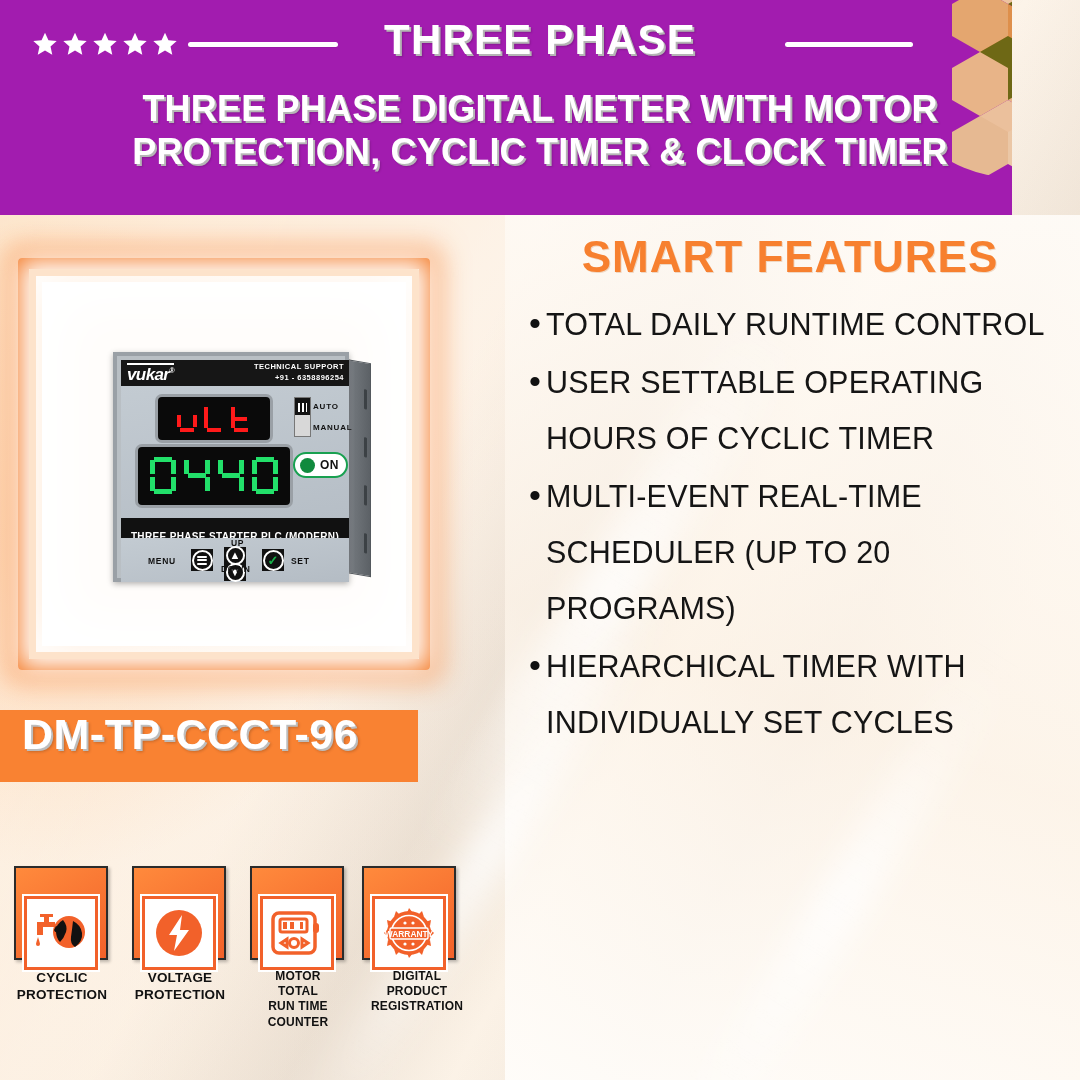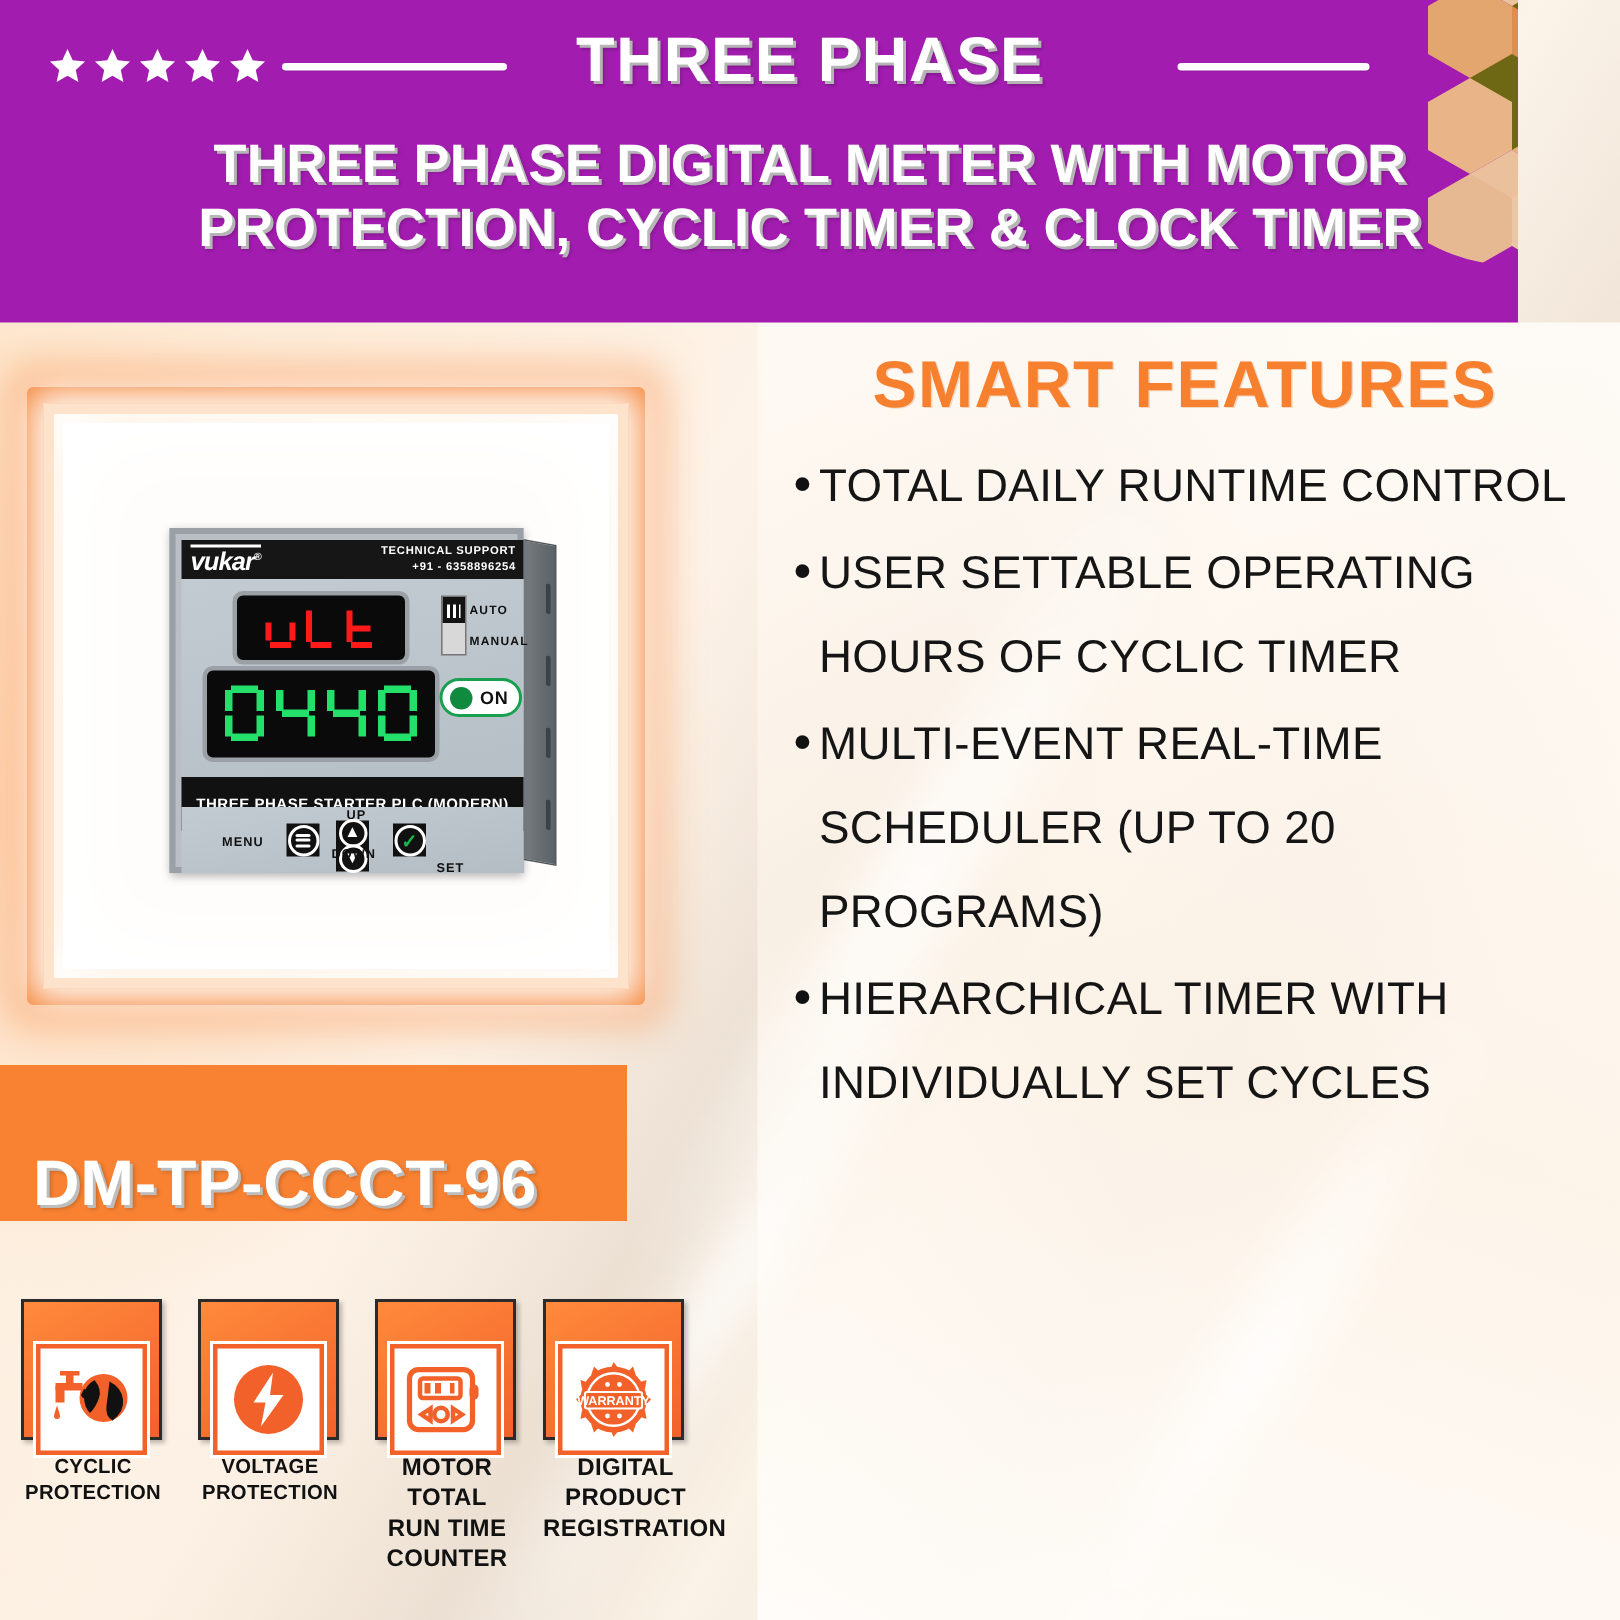--- a/index.html
+++ b/index.html
@@ -96,36 +96,36 @@
   .dev-ctrl{position:absolute;left:4px;top:182px;width:228px;height:44px;
     background:linear-gradient(170deg,#c3cbd2,#b4bcc4);}
   .ctl-lbl{position:absolute;font-size:8.5px;font-weight:700;color:#111;letter-spacing:.7px;}
   .btn-sq{position:absolute;background:#111;display:flex;align-items:center;justify-content:center;}
   .btn-circ{width:17px;height:17px;border-radius:50%;border:2px solid #fff;display:flex;
     align-items:center;justify-content:center;color:#fff;font-size:11px;line-height:1;}
   .menu-lines{width:10px;height:9px;display:flex;flex-direction:column;justify-content:space-between;}
   .menu-lines b{display:block;height:2px;background:#fff;border-radius:1px;}
 
   
-  .model{position:absolute;left:0;top:710px;width:418px;height:104px;background:#f98232;
-    display:flex;align-items:flex-end;}
+  .model{position:absolute;left:0;top:710px;width:418px;height:72px;background:#f98232;
+    display:flex;align-items:flex-start;}
   .model span{margin-left:22px;font-size:43px;font-weight:700;color:#fff;letter-spacing:.5px;
     text-shadow:2px 2px 0 #bdbdbd,3px 3px 3px rgba(0,0,0,.2);}
 
   
   .icons{position:absolute;left:14px;top:866px;width:486px;display:flex;gap:22px;}
   .ibox{width:96px;}
   .ibadge{width:94px;height:94px;background:linear-gradient(150deg,#ff8a3c,#f2612a);
     border:2px solid #2b2b2b;box-sizing:border-box;display:flex;align-items:center;justify-content:center;
     box-shadow:2px 2px 3px rgba(0,0,0,.25);}
   .ibadge-in{width:74px;height:74px;border:2px solid #fff;background:#fff;display:flex;
     align-items:center;justify-content:center;box-shadow:inset 0 0 0 3px #f2612a;margin-top:40px;}
   .ilabel{margin-top:9px;text-align:center;font-size:13.5px;font-weight:700;color:#111;
     line-height:1.27;letter-spacing:.2px;}
-  .ibox:nth-child(3) .ilabel,.ibox:nth-child(4) .ilabel{font-size:16px;}
+  .ibox:nth-child(3) .ilabel,.ibox:nth-child(4) .ilabel{font-size:12px;}
   .ibox:nth-child(4){width:110px;margin-left:-6px;}
 
   
   .smart-title{position:absolute;left:520px;top:232px;width:540px;text-align:center;
     font-size:44px;font-weight:700;color:#f7802f;letter-spacing:1px;
     text-shadow:1px 1px 0 rgba(200,120,60,.25);}
   .feat-list{position:absolute;left:524px;top:296px;width:546px;}
   .feat{display:flex;align-items:flex-start;margin-bottom:2px;}
   .feat .bul{width:22px;flex:0 0 22px;color:#111;font-size:34px;line-height:54px;text-align:center;}
   .feat .txt{flex:1;font-size:30.5px;line-height:56px;color:#151515;letter-spacing:.2px;
@@ -318,21 +318,21 @@
         <div class="btn-sq" style="left:103px;top:26px;width:22px;height:17px;">
           <div class="btn-circ" style="width:15px;height:15px;">▼</div>
         </div>
         <div class="ctl-lbl" style="left:100px;top:26px;">DOWN</div>
 
         <div class="btn-sq" style="left:141px;top:11px;width:22px;height:22px;">
           <div class="btn-circ">
               <span style="color:#19b24a;font-size:13px;font-weight:700;">✓</span>
             </div>
         </div>
-        <div class="ctl-lbl" style="left:170px;top:18px;margin-top:17px;">SET</div>
+        <div class="ctl-lbl" style="left:170px;top:18px;">SET</div>
       </div>
 
     </div>
   </div>
 
   <div class="model">
     <span>DM-TP-CCCT-96</span>
   </div>
 
   <div class="icons">

